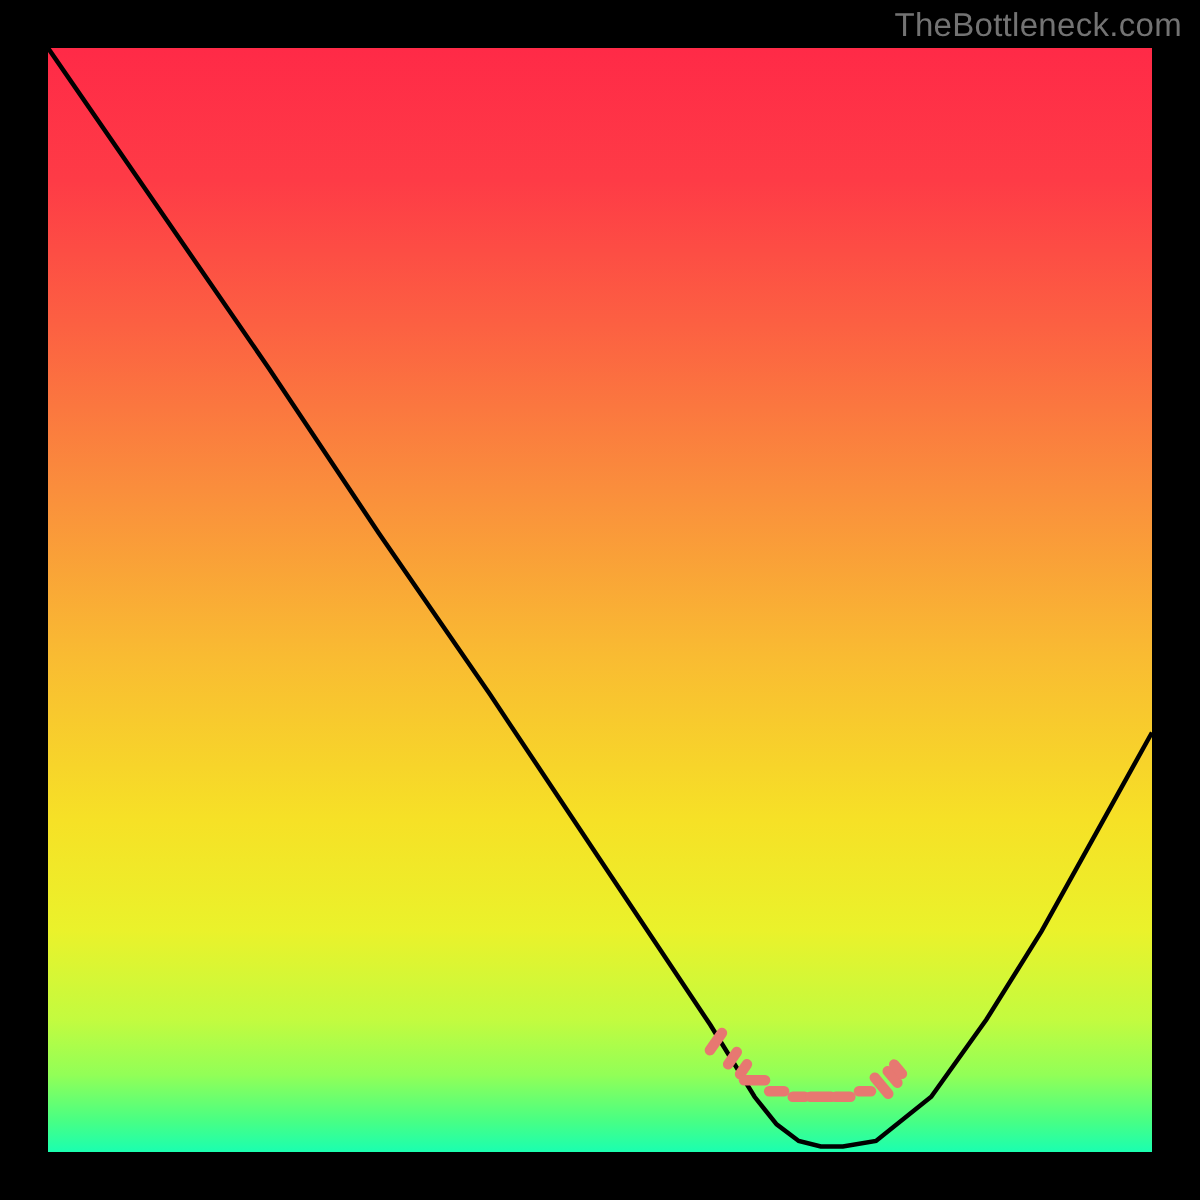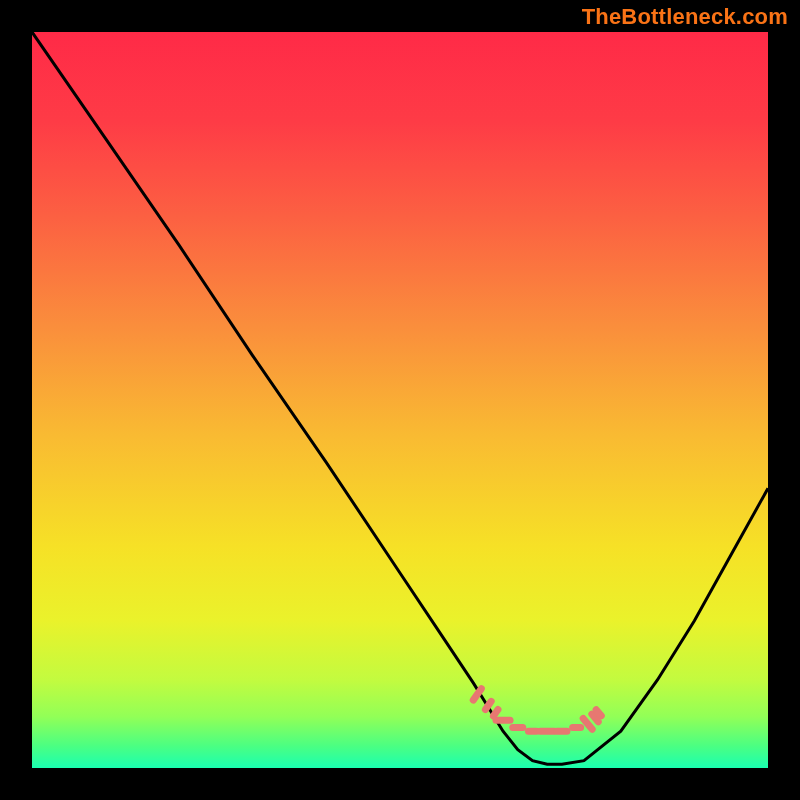--- a/index.html
+++ b/index.html
@@ -15,22 +15,22 @@
     width: 800px;
     height: 800px;
     background: #000;
   }
   .watermark {
     position: absolute;
     top: 4px;
     right: 12px;
     font-family: Arial, Helvetica, sans-serif;
     font-size: 22px;
-    font-weight: 700;
-    color: #f97316;
+    font-weight: 400;
+    color: #737373;
     letter-spacing: 0.2px;
     z-index: 10;
   }
   .plot-area {
     position: absolute;
     left: 32px;
     top: 32px;
     width: 736px;
     height: 736px;
   }

